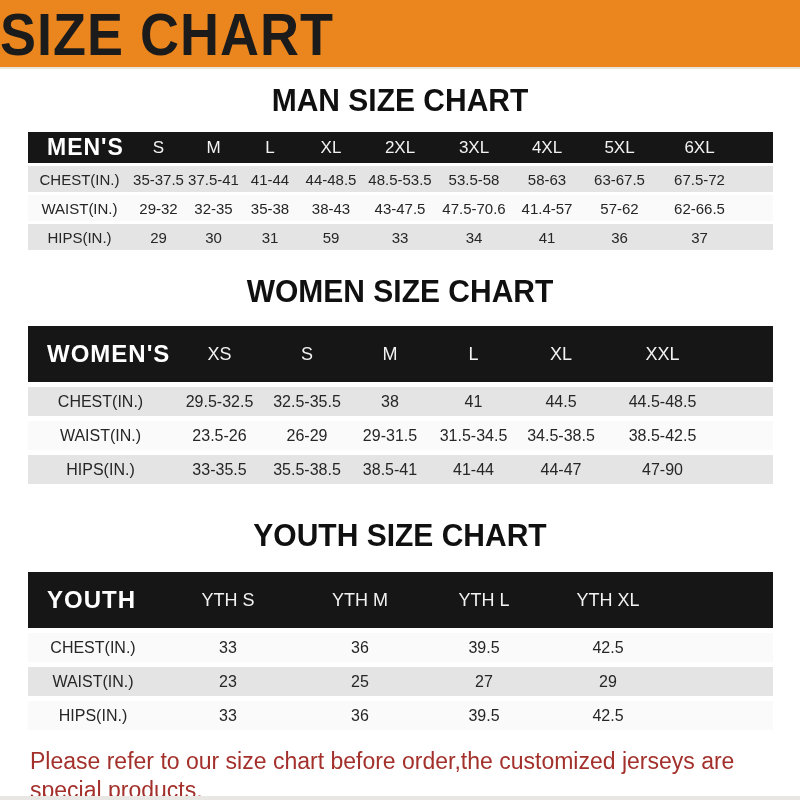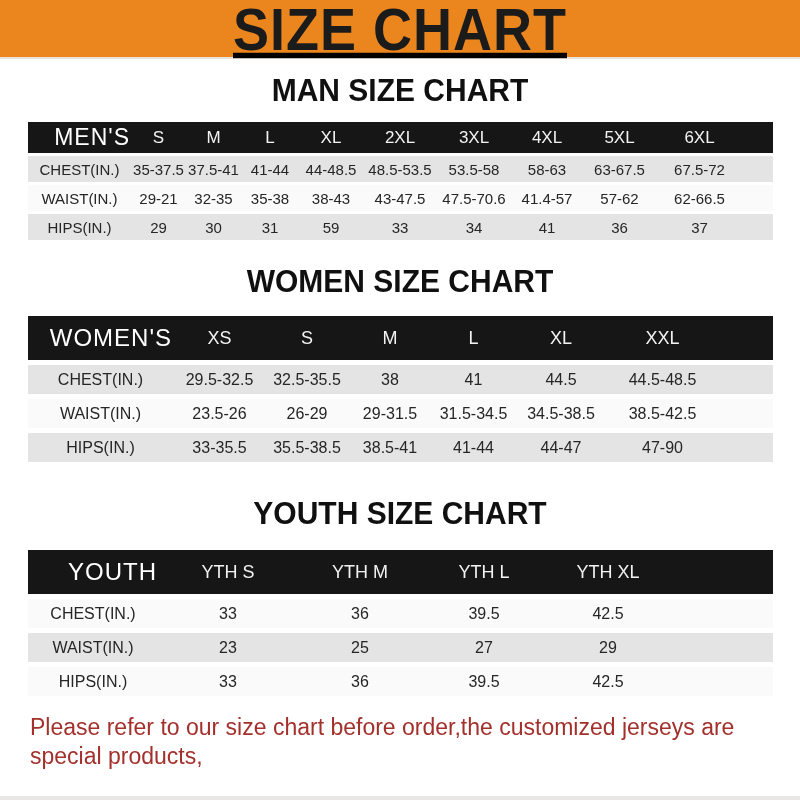--- a/index.html
+++ b/index.html
@@ -11,36 +11,36 @@
     --row-white:#FAFAFA;
     --cell-text:#262626;
     --heading-text:#101010;
     --footer-text:#A3302B;
   }
   *{box-sizing:border-box;}
   html,body{margin:0;padding:0;}
   body{font-family:"Liberation Sans",sans-serif;background:#ffffff;}
   .page{width:800px;height:800px;overflow:hidden;background:#ffffff;position:relative;}
 
-  .banner{height:59px;background:var(--banner-bg);display:flex;align-items:center;justify-content:center;border-bottom:2px solid #e8e3db;text-decoration:underline;}
+  .banner{height:69px;background:var(--banner-bg);display:flex;align-items:center;justify-content:flex-start;border-bottom:2px solid #e8e3db;}
   .banner h1{margin:0;font-size:54px;font-weight:bold;letter-spacing:1px;color:var(--banner-text);transform:scaleY(1.08);line-height:1;}
 
   section h2{margin:0;text-align:center;font-size:30px;font-weight:bold;color:var(--heading-text);letter-spacing:0px;transform:scaleY(1.05);line-height:1;}
   .sec-men h2{margin-top:17px;margin-bottom:13px;}
   .sec-women h2{margin-top:24px;margin-bottom:14px;}
   .sec-youth h2{margin-top:32px;margin-bottom:16px;}
 
   table.sizes{table-layout:fixed;width:745px;margin-left:28px;border-collapse:separate;}
   table.t-small{border-spacing:0 3px;}
   table.t-big{border-spacing:0 5px;}
 
   table.sizes thead th{background:var(--header-bg);color:var(--header-text);font-weight:normal;text-align:center;overflow:hidden;white-space:nowrap;}
   table.t-small thead th{height:31px;font-size:17px;}
-  table.t-big thead th{height:44px;font-size:18px;}
-  table.sizes thead th.rowhead{color:#ffffff;font-weight:normal;text-align:right;padding-left:12px;letter-spacing:1px;}
+  table.t-big thead th{height:56px;font-size:18px;}
+  table.sizes thead th.rowhead{color:#ffffff;font-weight:bold;text-align:left;padding-left:19px;letter-spacing:1px;}
   table.t-small thead th.rowhead{font-size:23px;}
   table.t-big thead th.rowhead{font-size:24px;}
 
   table.sizes tbody td{text-align:center;color:var(--cell-text);overflow:hidden;white-space:nowrap;}
   table.t-small tbody td{height:26px;font-size:15px;}
   table.t-big tbody td{height:29px;font-size:16px;}
   table.sizes tbody tr.gray td{background:var(--row-gray);}
   table.sizes tbody tr.white td{background:var(--row-white);}
 
   .footer{margin-top:12px;padding-left:30px;}
@@ -98,21 +98,21 @@
               <td>44-48.5</td>
               <td>48.5-53.5</td>
               <td>53.5-58</td>
               <td>58-63</td>
               <td>63-67.5</td>
               <td>67.5-72</td>
               <td class="spacer"></td>
             </tr>
             <tr class="white">
               <td class="rowlabel">WAIST(IN.)</td>
-              <td>29-21</td>
+              <td>29-32</td>
               <td>32-35</td>
               <td>35-38</td>
               <td>38-43</td>
               <td>43-47.5</td>
               <td>47.5-70.6</td>
               <td>41.4-57</td>
               <td>57-62</td>
               <td>62-66.5</td>
               <td class="spacer"></td>
             </tr>

